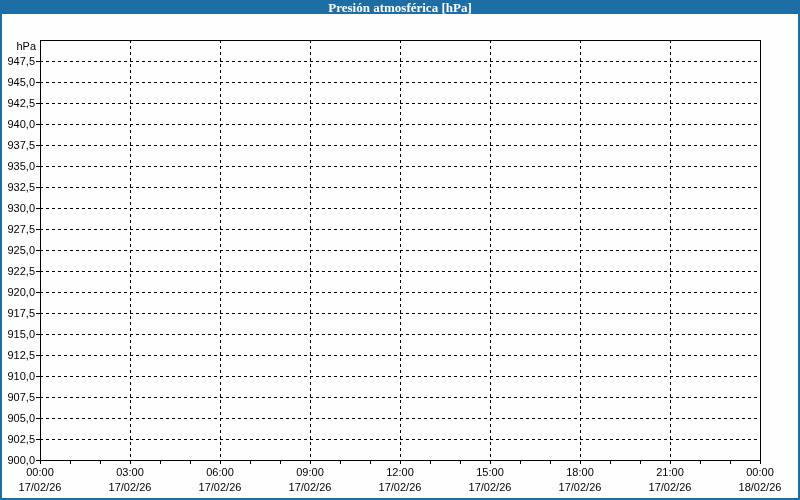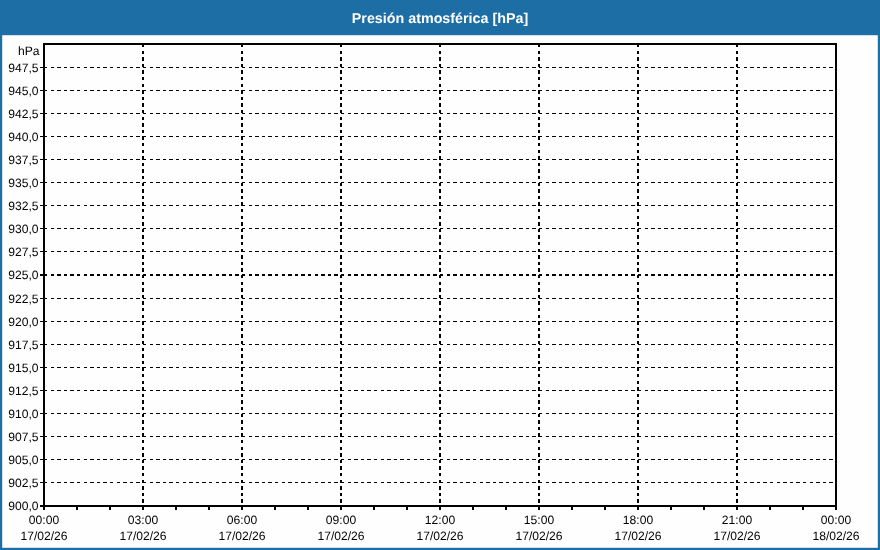--- a/index.html
+++ b/index.html
@@ -4,23 +4,23 @@
 <style>
   html,body{margin:0;padding:0;background:#fff;}
   .window{
     position:relative;
     width:800px;height:500px;
     background:var(--bg,#fdfefd);
     overflow:hidden;
     font-family:"Liberation Sans",sans-serif;
   }
   .titlebar{
-    position:absolute;top:0;left:0;right:0;height:32px;
+    position:absolute;top:0;left:0;right:0;height:14px;
     background:var(--accent,#1d6ea5);
-    display:flex;align-items:center;justify-content:center;
+    display:flex;align-items:flex-start;justify-content:center;font-family:Liberation Serif, serif;
   }
   .titlebar .title-text{
     color:var(--title-text,#ffffff);
     font-size:13px;font-weight:bold;
     letter-spacing:0px;
   }
   .frame{
     position:absolute;inset:0;
     border:2px solid var(--accent,#1d6ea5);
     pointer-events:none;

